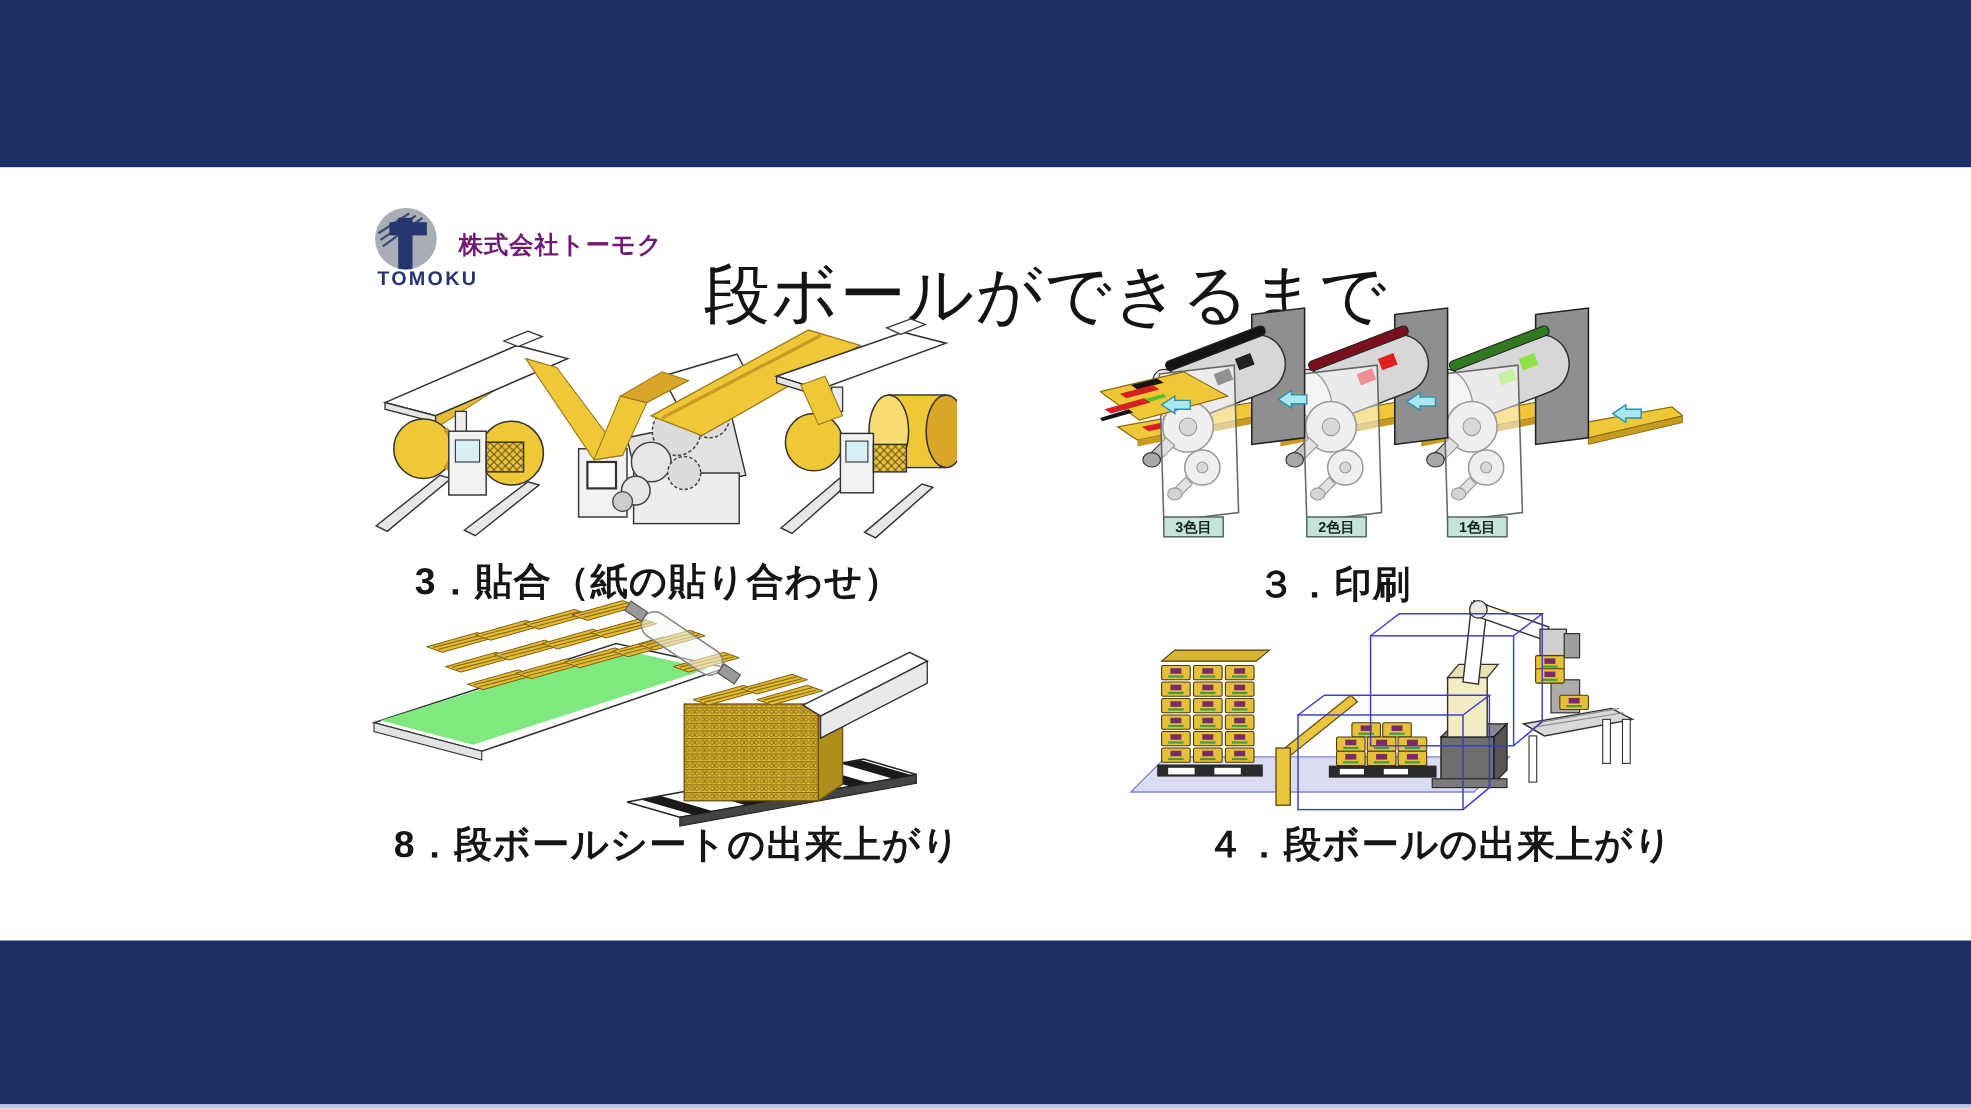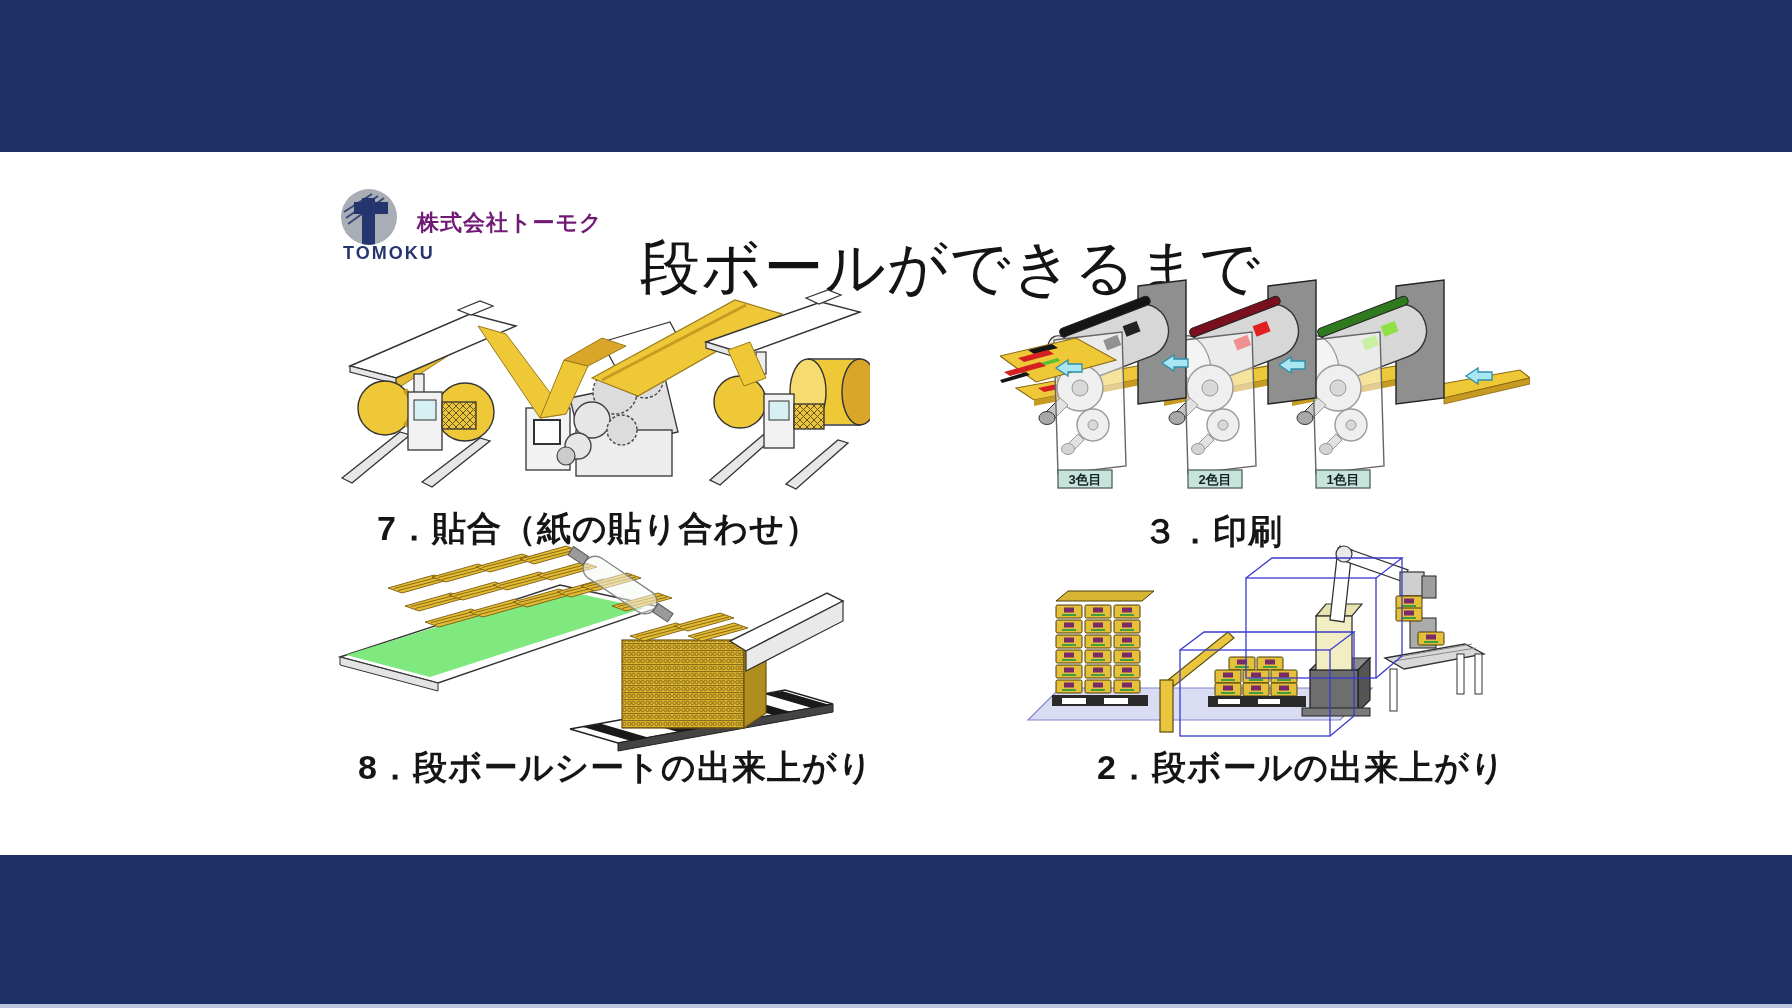--- a/index.html
+++ b/index.html
@@ -377,18 +377,18 @@
       <polyline points="236,58 262,38 392,38 366,58"></polyline>
       <line x1="392" y1="38" x2="392" y2="136"></line>
       <line x1="366" y1="158" x2="392" y2="136"></line>
       <rect x="170" y="130" width="150" height="86"></rect>
       <polyline points="170,130 194,112 344,112 320,130"></polyline>
       <line x1="344" y1="112" x2="344" y2="196"></line>
       <line x1="320" y1="216" x2="344" y2="196"></line>
     </g>
   </svg>
 
-  <div class="caption cap1">7．貼合（紙の貼り合わせ）</div>
+  <div class="caption cap1">3．貼合（紙の貼り合わせ）</div>
   <div class="caption cap3">３．印刷</div>
   <div class="caption cap2">8．段ボールシートの出来上がり</div>
-  <div class="caption cap4">2．段ボールの出来上がり</div>
+  <div class="caption cap4">４．段ボールの出来上がり</div>
 
 </div>
 
 </body></html>

